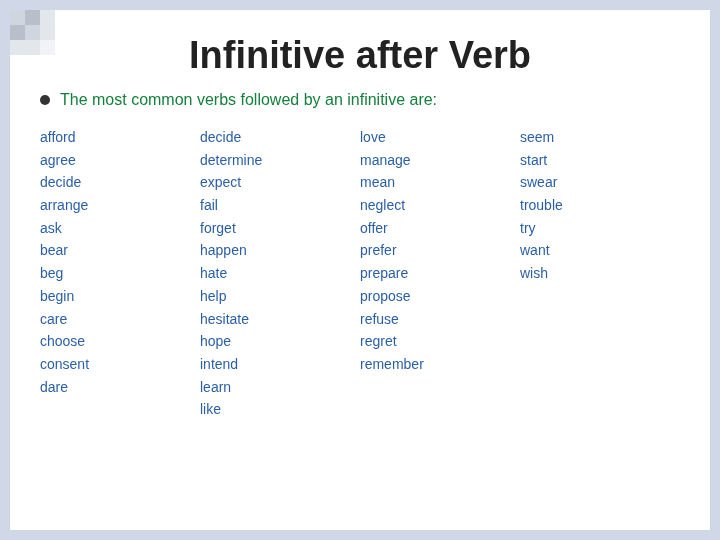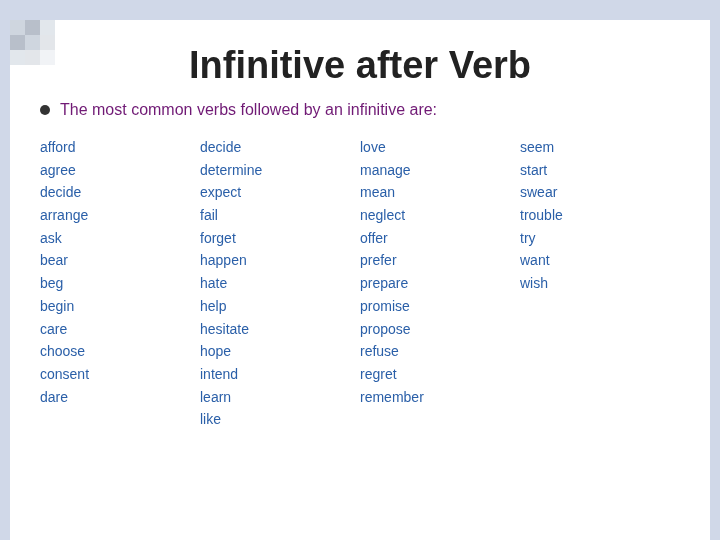--- a/index.html
+++ b/index.html
@@ -8,21 +8,21 @@
       width: 720px;
       height: 540px;
       background: #d0d8e8;
       font-family: Arial, sans-serif;
       overflow: hidden;
     }
 
     .slide {
       width: 700px;
       height: 520px;
-      margin: 20px auto;
+      margin: 10px auto;
       background: #ffffff;
       position: relative;
       padding: 20px 30px 20px 30px;
     }
 
     .corner-decoration {
       position: absolute;
       top: 0;
       left: 0;
       width: 60px;
@@ -37,21 +37,21 @@
       margin-bottom: 14px;
       margin-top: 4px;
     }
 
     .subtitle {
       display: flex;
       align-items: flex-start;
       gap: 10px;
       margin-bottom: 18px;
       font-size: 16px;
-      color: #701a75;
+      color: #15803d;
     }
 
     .bullet {
       width: 10px;
       height: 10px;
       background: #333;
       border-radius: 50%;
       flex-shrink: 0;
       margin-top: 4px;
     }
@@ -129,21 +129,20 @@
         <span class="word">like</span>
       </div>
       <div class="word-column">
         <span class="word">love</span>
         <span class="word">manage</span>
         <span class="word">mean</span>
         <span class="word">neglect</span>
         <span class="word">offer</span>
         <span class="word">prefer</span>
         <span class="word">prepare</span>
-        <span class="word">promise</span>
         <span class="word">propose</span>
         <span class="word">refuse</span>
         <span class="word">regret</span>
         <span class="word">remember</span>
       </div>
       <div class="word-column">
         <span class="word">seem</span>
         <span class="word">start</span>
         <span class="word">swear</span>
         <span class="word">trouble</span>

